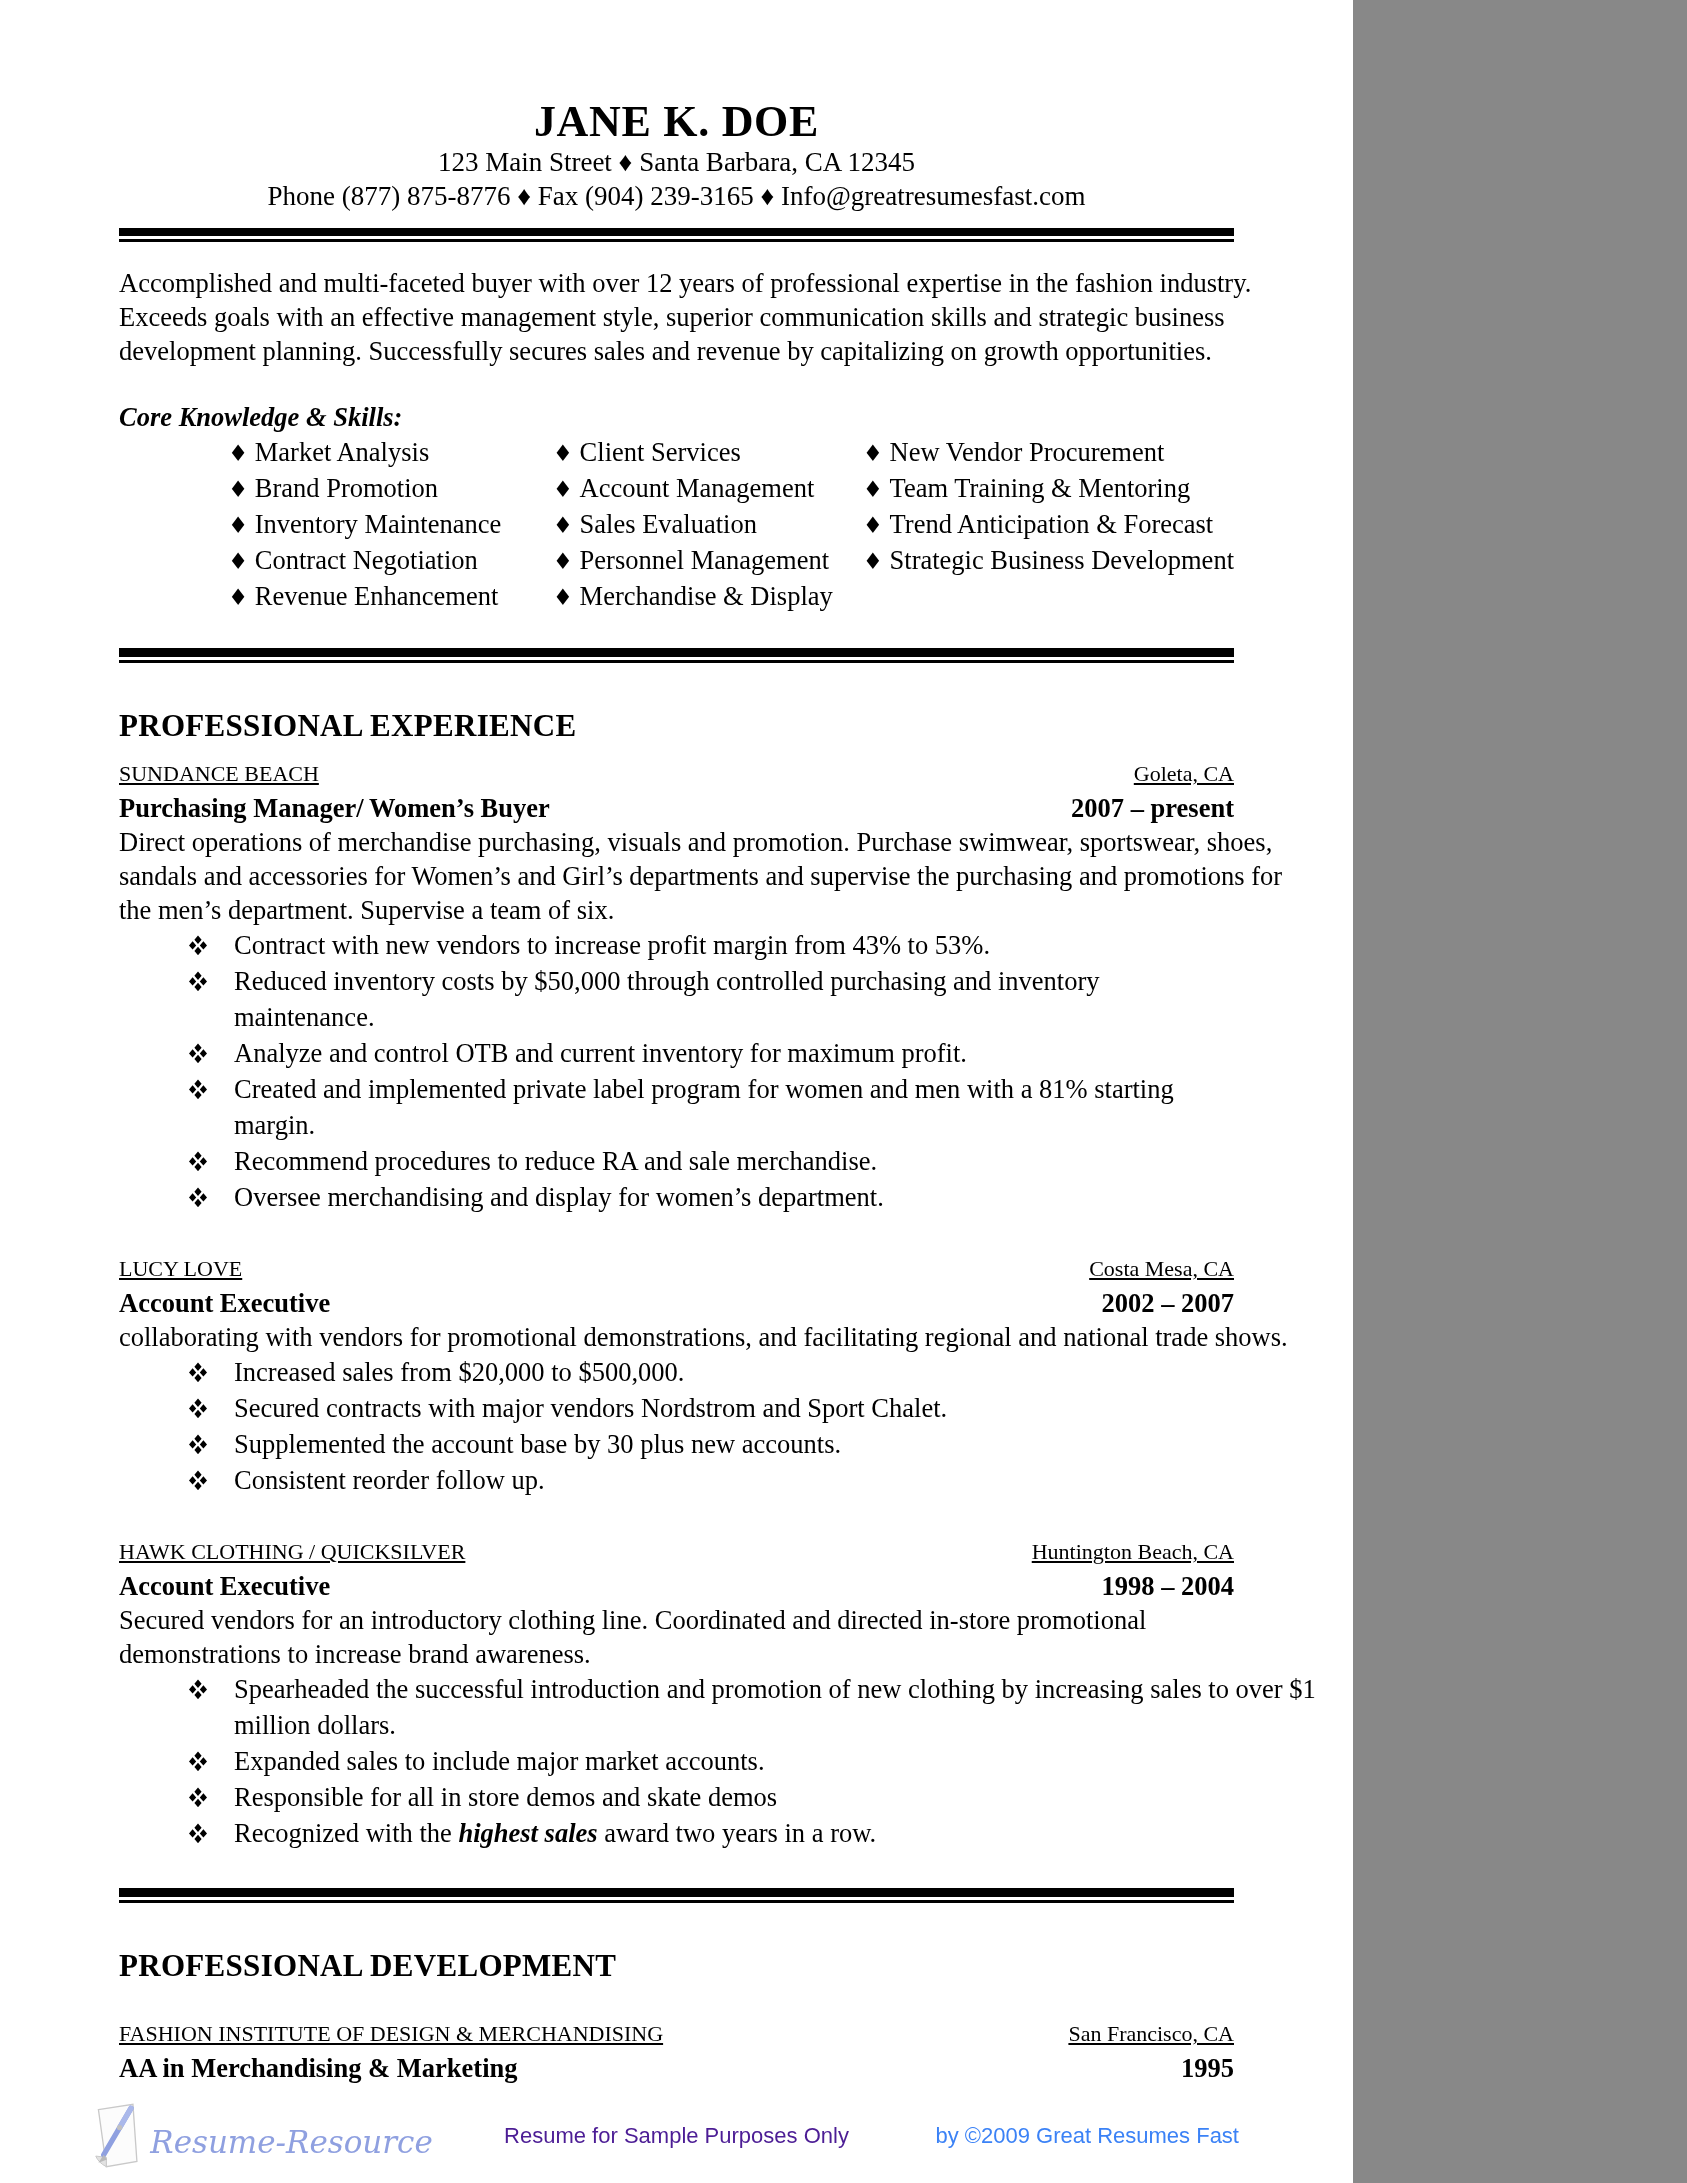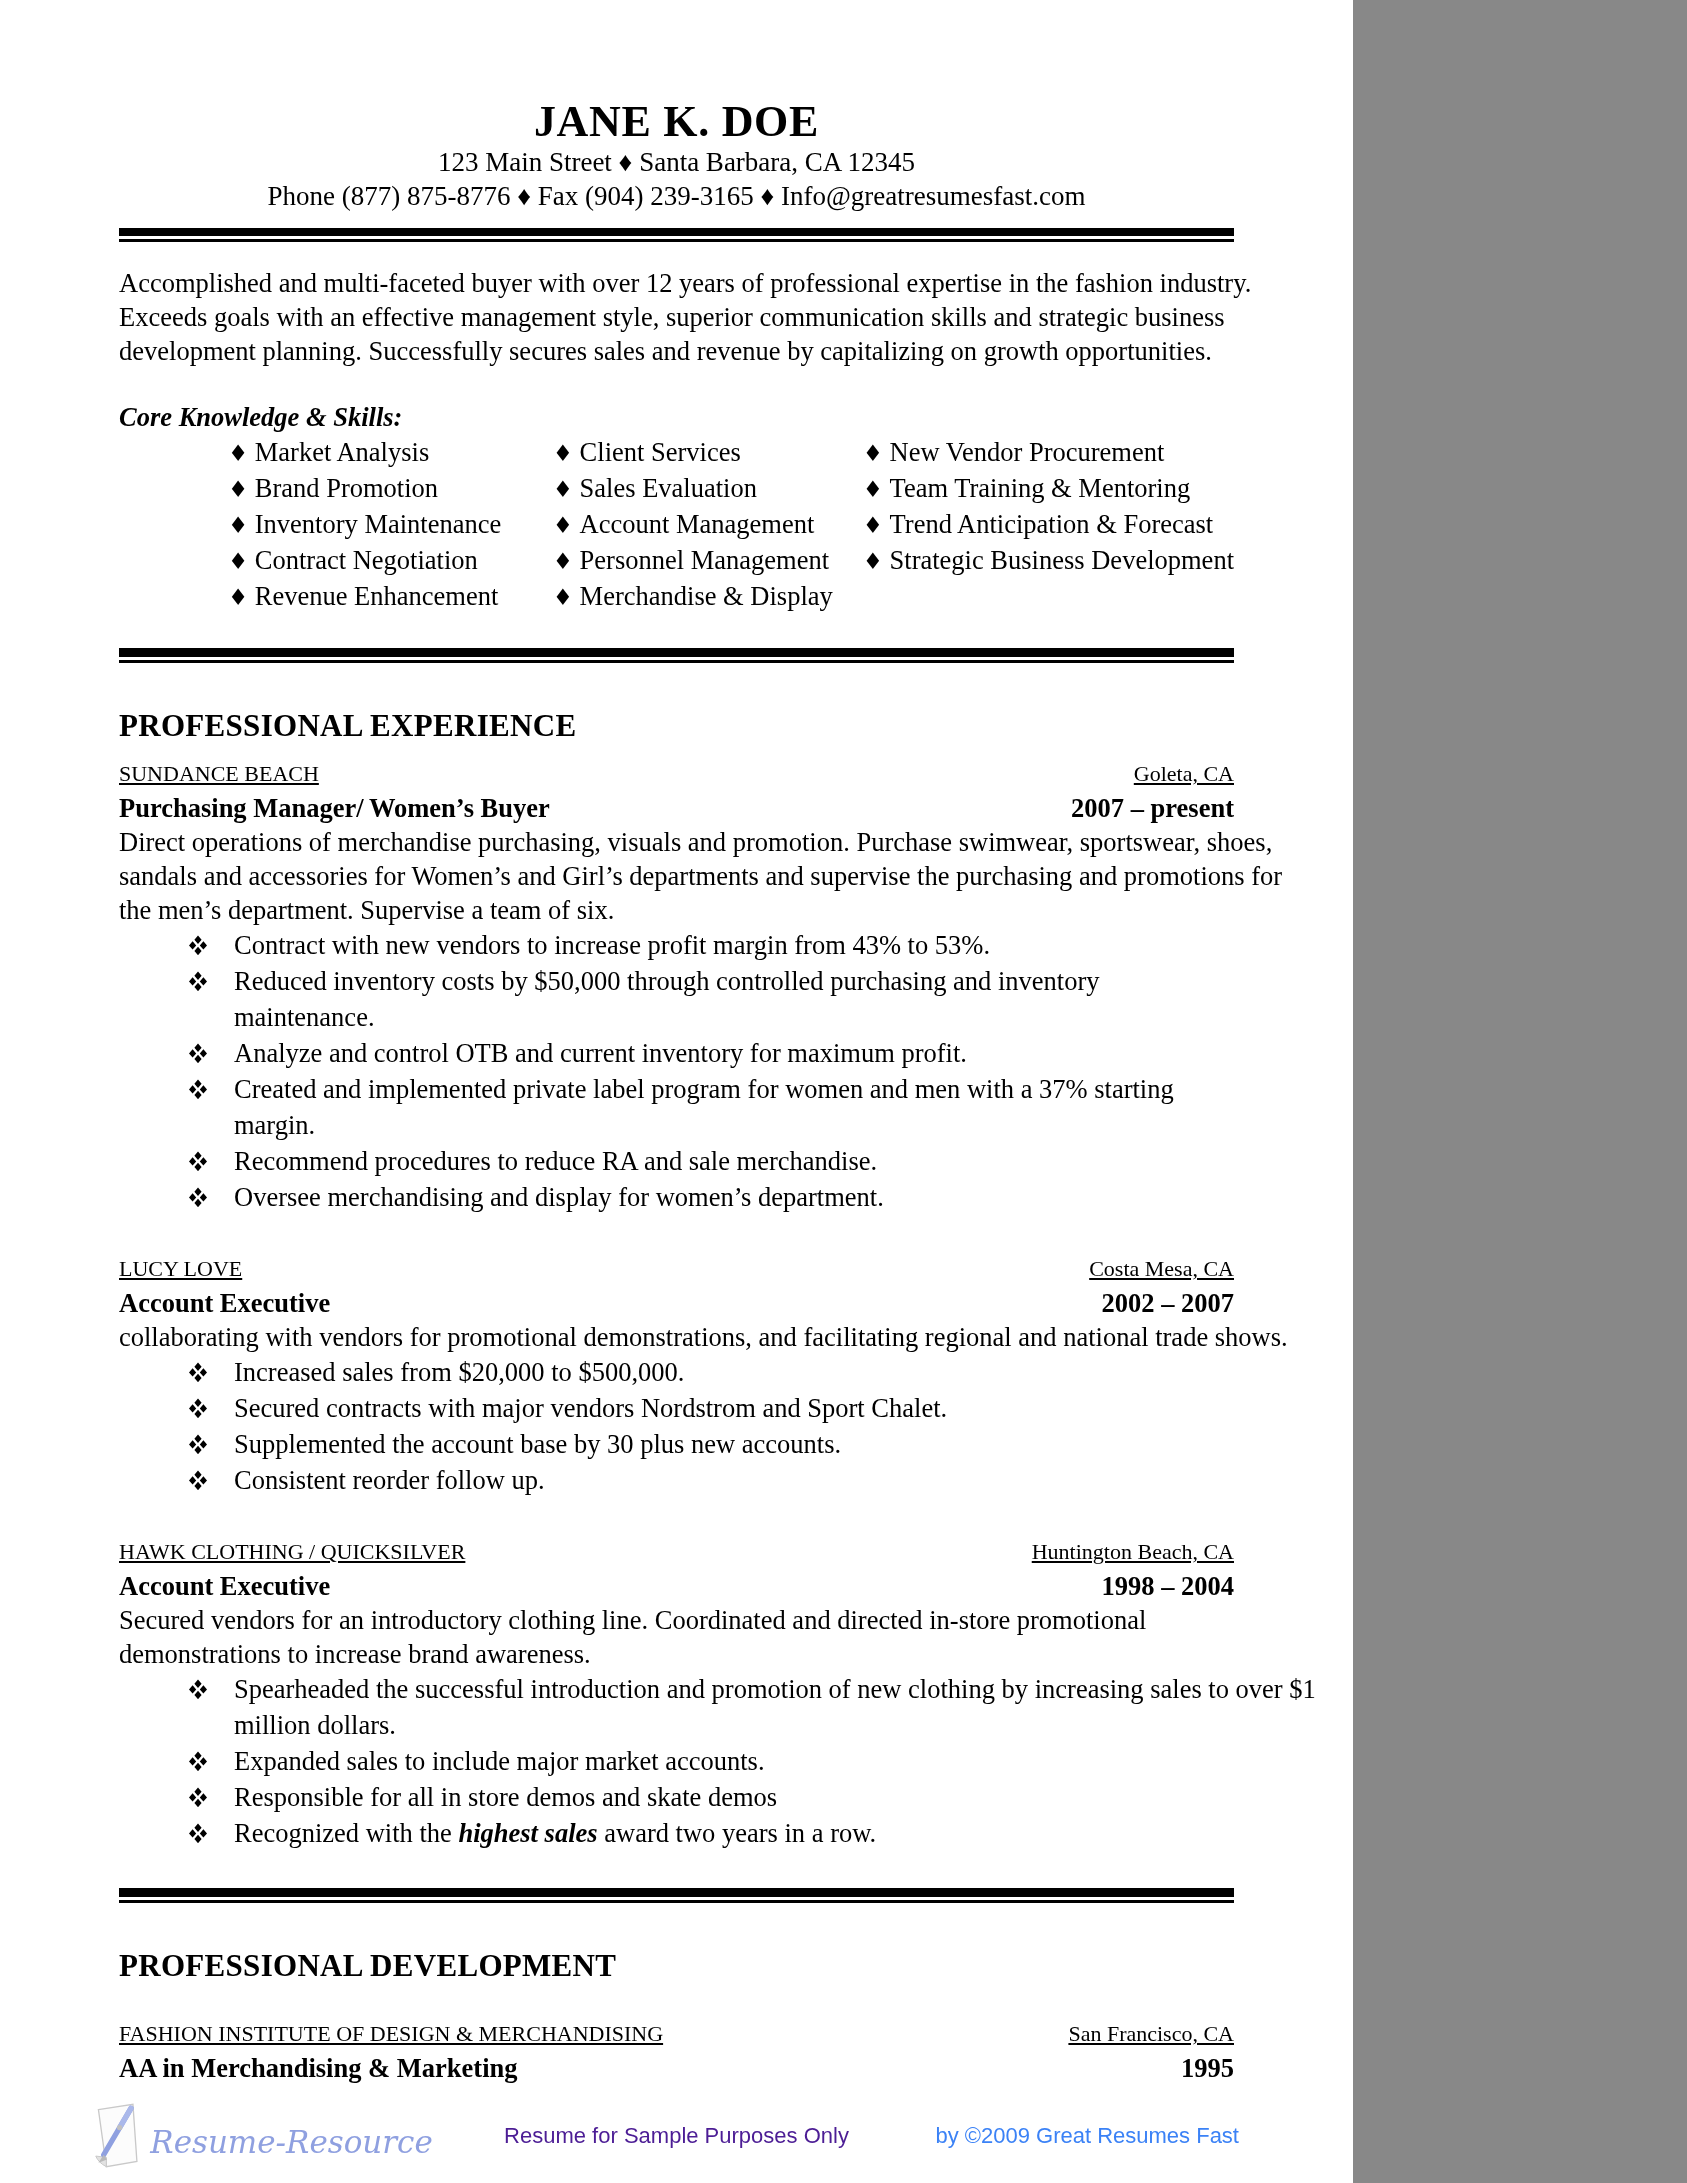--- a/index.html
+++ b/index.html
@@ -138,22 +138,22 @@
     <div class="skills-grid">
       <div class="skills-col c1">
         <div class="skill"><span class="dia">♦</span><span>Market Analysis</span></div>
         <div class="skill"><span class="dia">♦</span><span>Brand Promotion</span></div>
         <div class="skill"><span class="dia">♦</span><span>Inventory Maintenance</span></div>
         <div class="skill"><span class="dia">♦</span><span>Contract Negotiation</span></div>
         <div class="skill"><span class="dia">♦</span><span>Revenue Enhancement</span></div>
       </div>
       <div class="skills-col c2">
         <div class="skill"><span class="dia">♦</span><span>Client Services</span></div>
+        <div class="skill"><span class="dia">♦</span><span>Account Management</span></div>
         <div class="skill"><span class="dia">♦</span><span>Sales Evaluation</span></div>
-        <div class="skill"><span class="dia">♦</span><span>Account Management</span></div>
         <div class="skill"><span class="dia">♦</span><span>Personnel Management</span></div>
         <div class="skill"><span class="dia">♦</span><span>Merchandise &amp; Display</span></div>
       </div>
       <div class="skills-col c3">
         <div class="skill"><span class="dia">♦</span><span>New Vendor Procurement</span></div>
         <div class="skill"><span class="dia">♦</span><span>Team Training &amp; Mentoring</span></div>
         <div class="skill"><span class="dia">♦</span><span>Trend Anticipation &amp; Forecast</span></div>
         <div class="skill"><span class="dia">♦</span><span>Strategic Business Development</span></div>
       </div>
     </div>
@@ -203,21 +203,21 @@
               </svg>
             </span>
             <span class="btxt">Analyze and control OTB and current inventory for maximum profit.</span>
           </li>
         <li>
             <span class="blt">
               <svg width="20" height="20" viewBox="0 0 20 20">
                 <path fill="#000" d="M10 0.6 13.6 4.8 10 9 6.4 4.8Z M4.6 6.2 8.2 10.4 4.6 14.6 1 10.4Z M15.4 6.2 19 10.4 15.4 14.6 11.8 10.4Z M10 11.8 13.6 16 10 20.2 6.4 16Z"></path>
               </svg>
             </span>
-            <span class="btxt">Created and implemented private label program for women and men with a 37% starting margin.</span>
+            <span class="btxt">Created and implemented private label program for women and men with a 81% starting margin.</span>
           </li>
         <li>
             <span class="blt">
               <svg width="20" height="20" viewBox="0 0 20 20">
                 <path fill="#000" d="M10 0.6 13.6 4.8 10 9 6.4 4.8Z M4.6 6.2 8.2 10.4 4.6 14.6 1 10.4Z M15.4 6.2 19 10.4 15.4 14.6 11.8 10.4Z M10 11.8 13.6 16 10 20.2 6.4 16Z"></path>
               </svg>
             </span>
             <span class="btxt">Recommend procedures to reduce RA and sale merchandise.</span>
           </li>
         <li>

